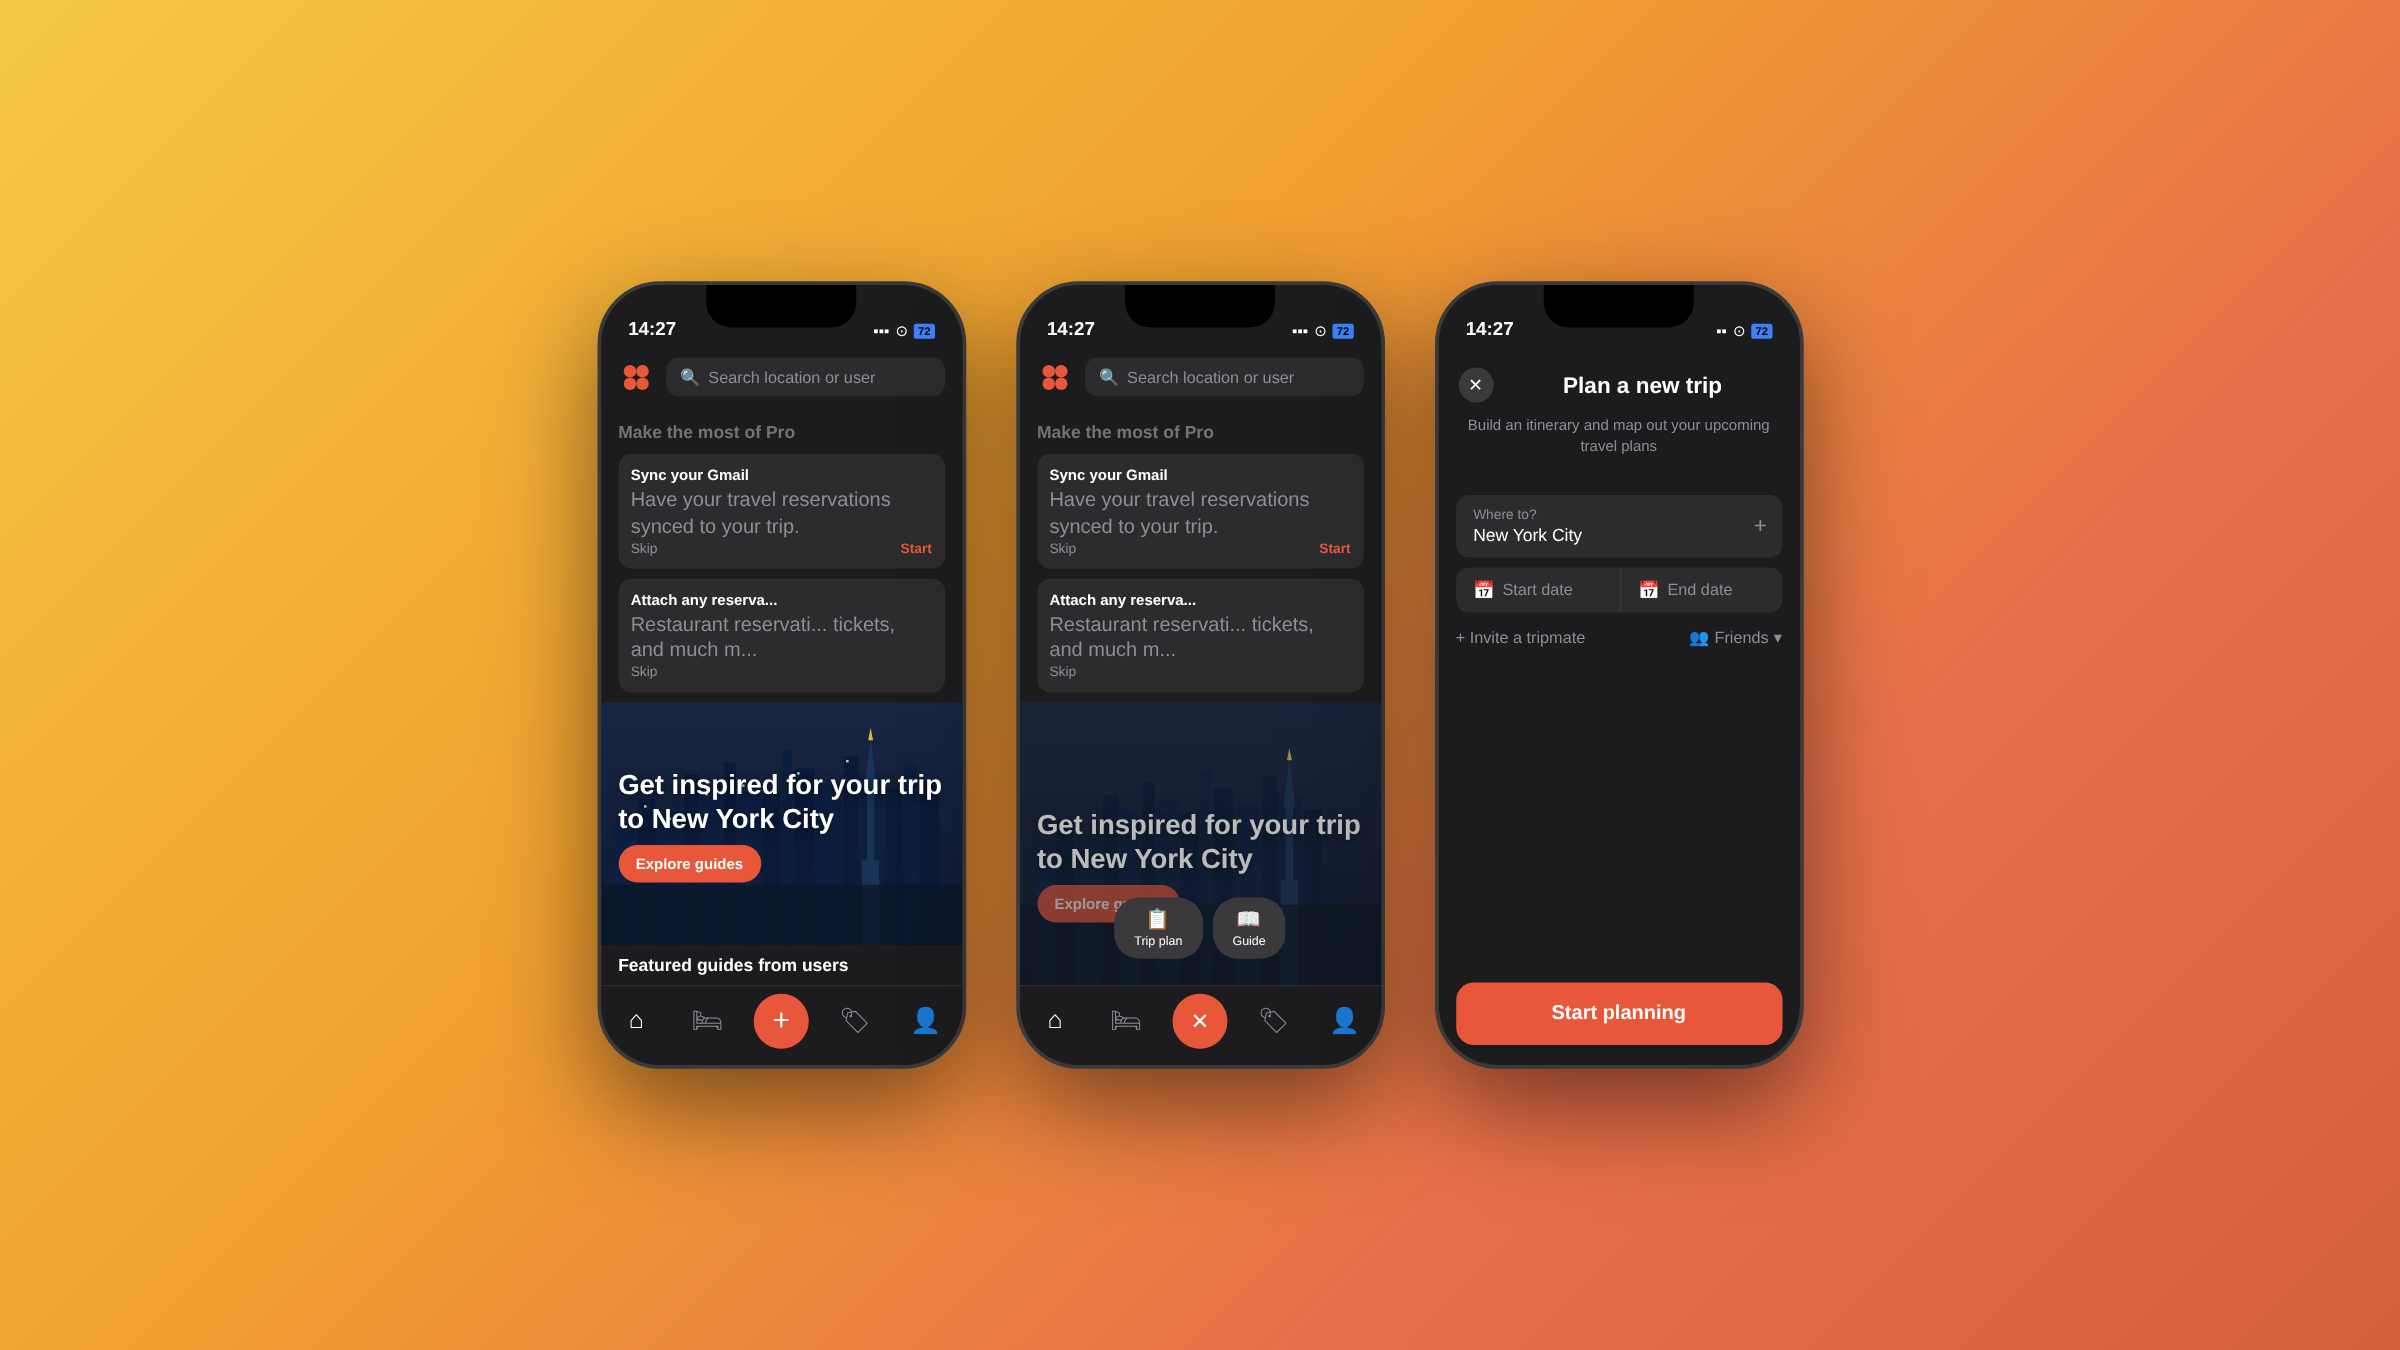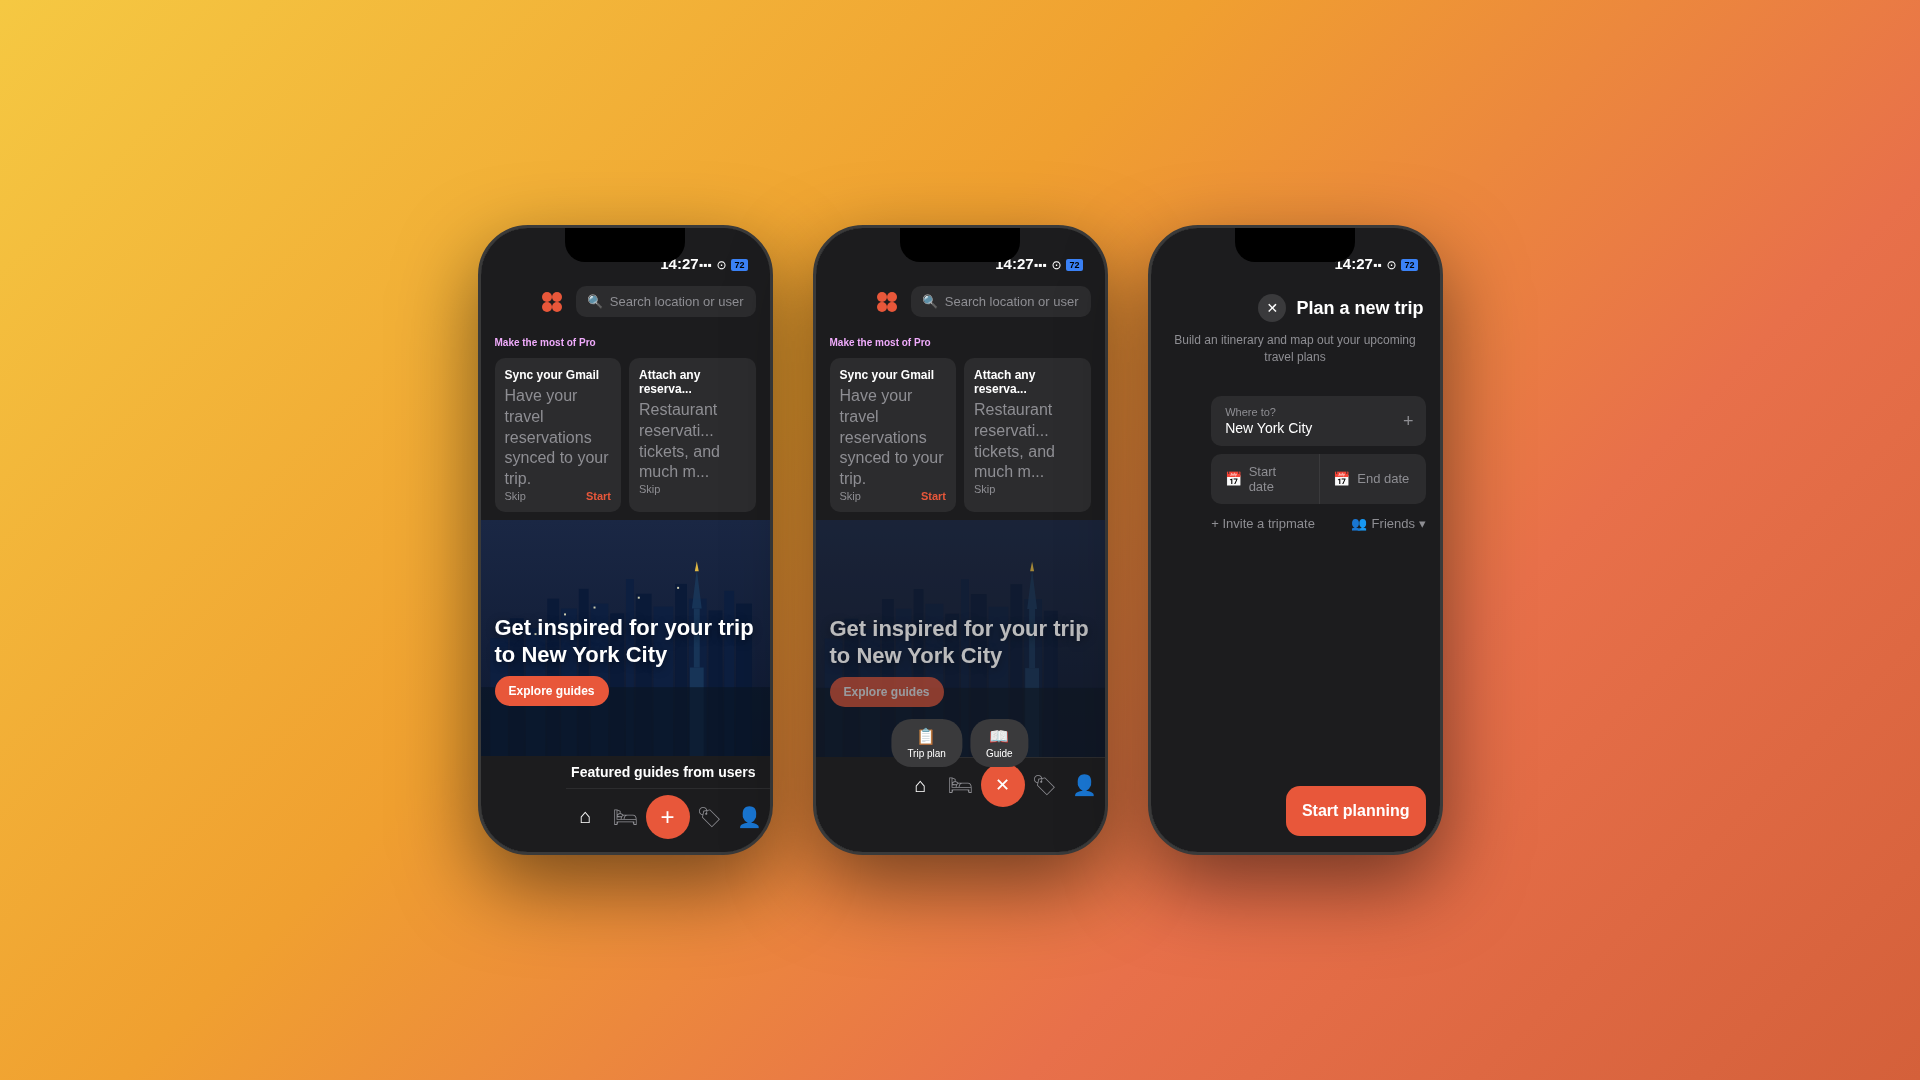--- a/index.html
+++ b/index.html
@@ -28,21 +28,20 @@
     }
 
     .phone-inner {
       width: 100%;
       height: 100%;
       background: #1c1c1e;
       border-radius: 47px;
       overflow: hidden;
       display: flex;
       flex-direction: column;
-      align-items: flex-end;
     }
 
     
     .notch {
       width: 120px;
       height: 34px;
       background: #000;
       border-radius: 0 0 20px 20px;
       position: absolute;
       top: 0;
@@ -112,28 +111,29 @@
     .search-bar span {
       font-size: 13px;
       color: #8e8e93;
     }
 
     
     .pro-section {
       padding: 12px 14px 8px;
     }
     .pro-title {
-      font-size: 10px;
+      font-size: 14px;
       font-weight: 700;
-      color: #f0abfc;
+      color: #737373;
       margin-bottom: 10px;
     }
     .pro-cards {
       display: flex;
       gap: 8px;
+      flex-direction: column;
     }
     .pro-card {
       background: #2c2c2e;
       border-radius: 10px;
       padding: 10px;
       flex: 1;
       min-width: 0;
     }
     .pro-card-title {
       font-size: 12px;

